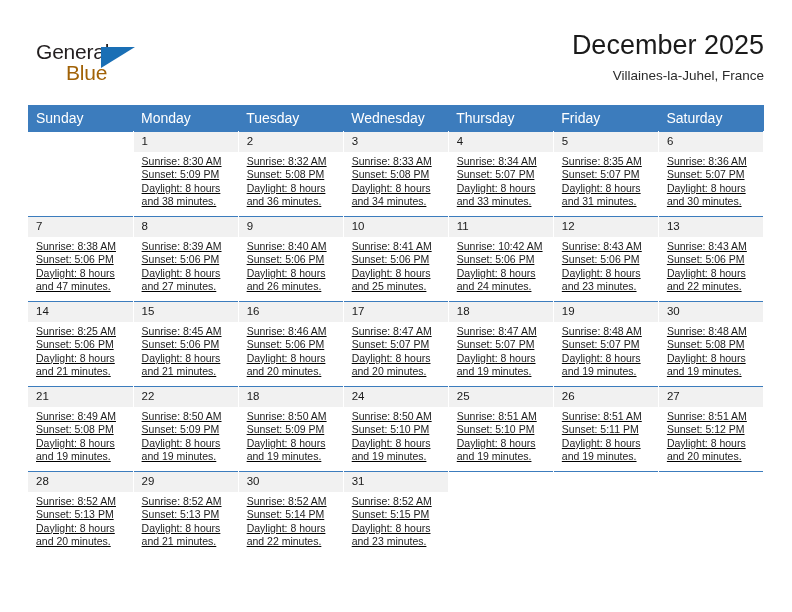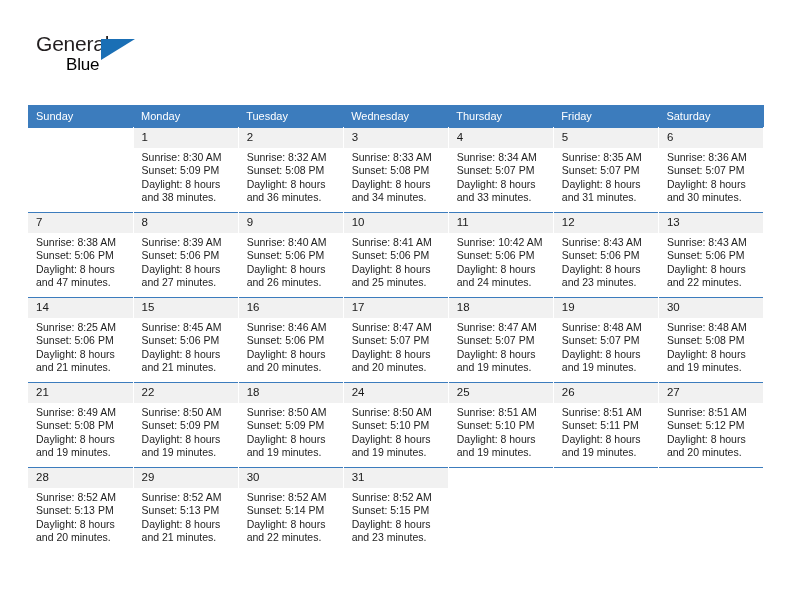--- a/index.html
+++ b/index.html
@@ -25,41 +25,41 @@
   .masthead {
     position: absolute;
     left: 28px;
     top: 28px;
     right: 28px;
     height: 68px;
   }
   .logo {
     position: absolute;
     left: 8px;
-    top: 4px;
+    top: 12px;
     width: 120px;
     height: 58px;
     text-align: right;
   }
   .logo-general {
     position: absolute;
     left: 0;
     top: 0;
     font-size: 21px;
     letter-spacing: -0.2px;
     color: #231f20;
     line-height: 24px;
   }
   .logo-blue {
     position: absolute;
     left: 30px;
     top: 21px;
-    font-size: 17px;
+    font-size: 21px;
     letter-spacing: -0.2px;
-    color: #000000;
+    color: #a16207;
     line-height: 24px;
   }
   .logo-tri {
     position: absolute;
     left: 65px;
     top: 7px;
     width: 0;
     height: 0;
     border-left: 34px solid #1a6fb5;
     border-bottom: 21px solid transparent;
@@ -91,21 +91,21 @@
     position: absolute;
     left: 28px;
     top: 105px;
     width: 736px;
     border-collapse: collapse;
     table-layout: fixed;
   }
   .calendar th {
     background: #3c7cbd;
     color: #ffffff;
-    font-size: 11px;
+    font-size: 14px;
     font-weight: normal;
     text-align: left;
     padding: 5px 0 5px 8px;
     height: 10px;
     border: none;
   }
   .calendar td {
     vertical-align: top;
     padding: 0;
     border-top: 1px solid #3c7cbd;
@@ -119,20 +119,21 @@
   .daynum {
     display: block;
     background: #f1f1f1;
     font-size: 11.5px;
     color: #1a1a1a;
     padding: 3px 0 4px 8px;
     line-height: 13px;
   }
   .daybody {
     padding: 3px 6px 0 8px;
+    text-decoration: underline;
   }
   .daybody div {
     font-size: 10.5px;
     line-height: 13.4px;
     color: #1d1d1d;
     white-space: nowrap;
   }
   .empty .daynum {
     background: transparent;
     color: transparent;
@@ -144,20 +145,24 @@
 <div class="page">
 
   <div class="masthead">
 
     <div class="logo">
       <span class="logo-general">General</span>
       <span class="logo-tri"></span>
       <span class="logo-blue">Blue</span>
     </div>
 
+    <div class="title-block">
+      <div class="cal-title">December 2025</div>
+      <div class="cal-subtitle">Villaines-la-Juhel, France</div>
+    </div>
 
   </div>
 
   <table class="calendar">
     <thead>
       <tr id="weekday-row">
           <th>Sunday</th>
           <th>Monday</th>
           <th>Tuesday</th>
           <th>Wednesday</th>

